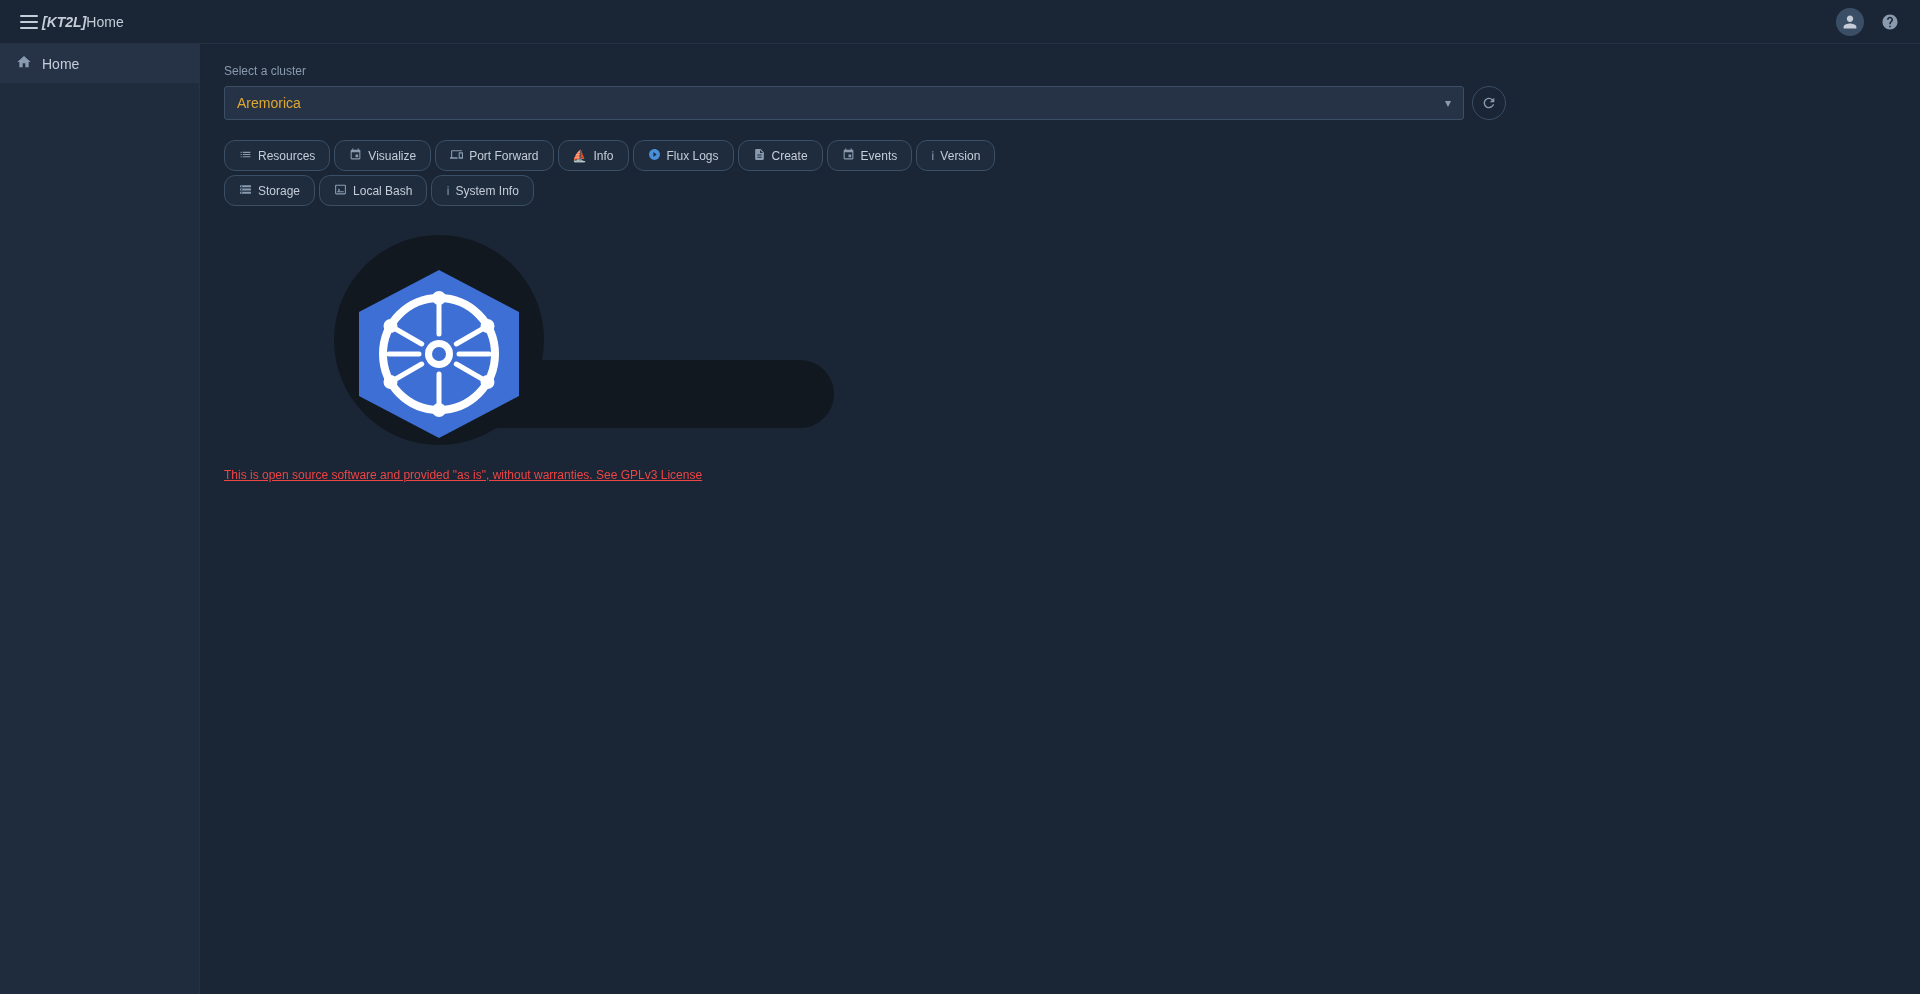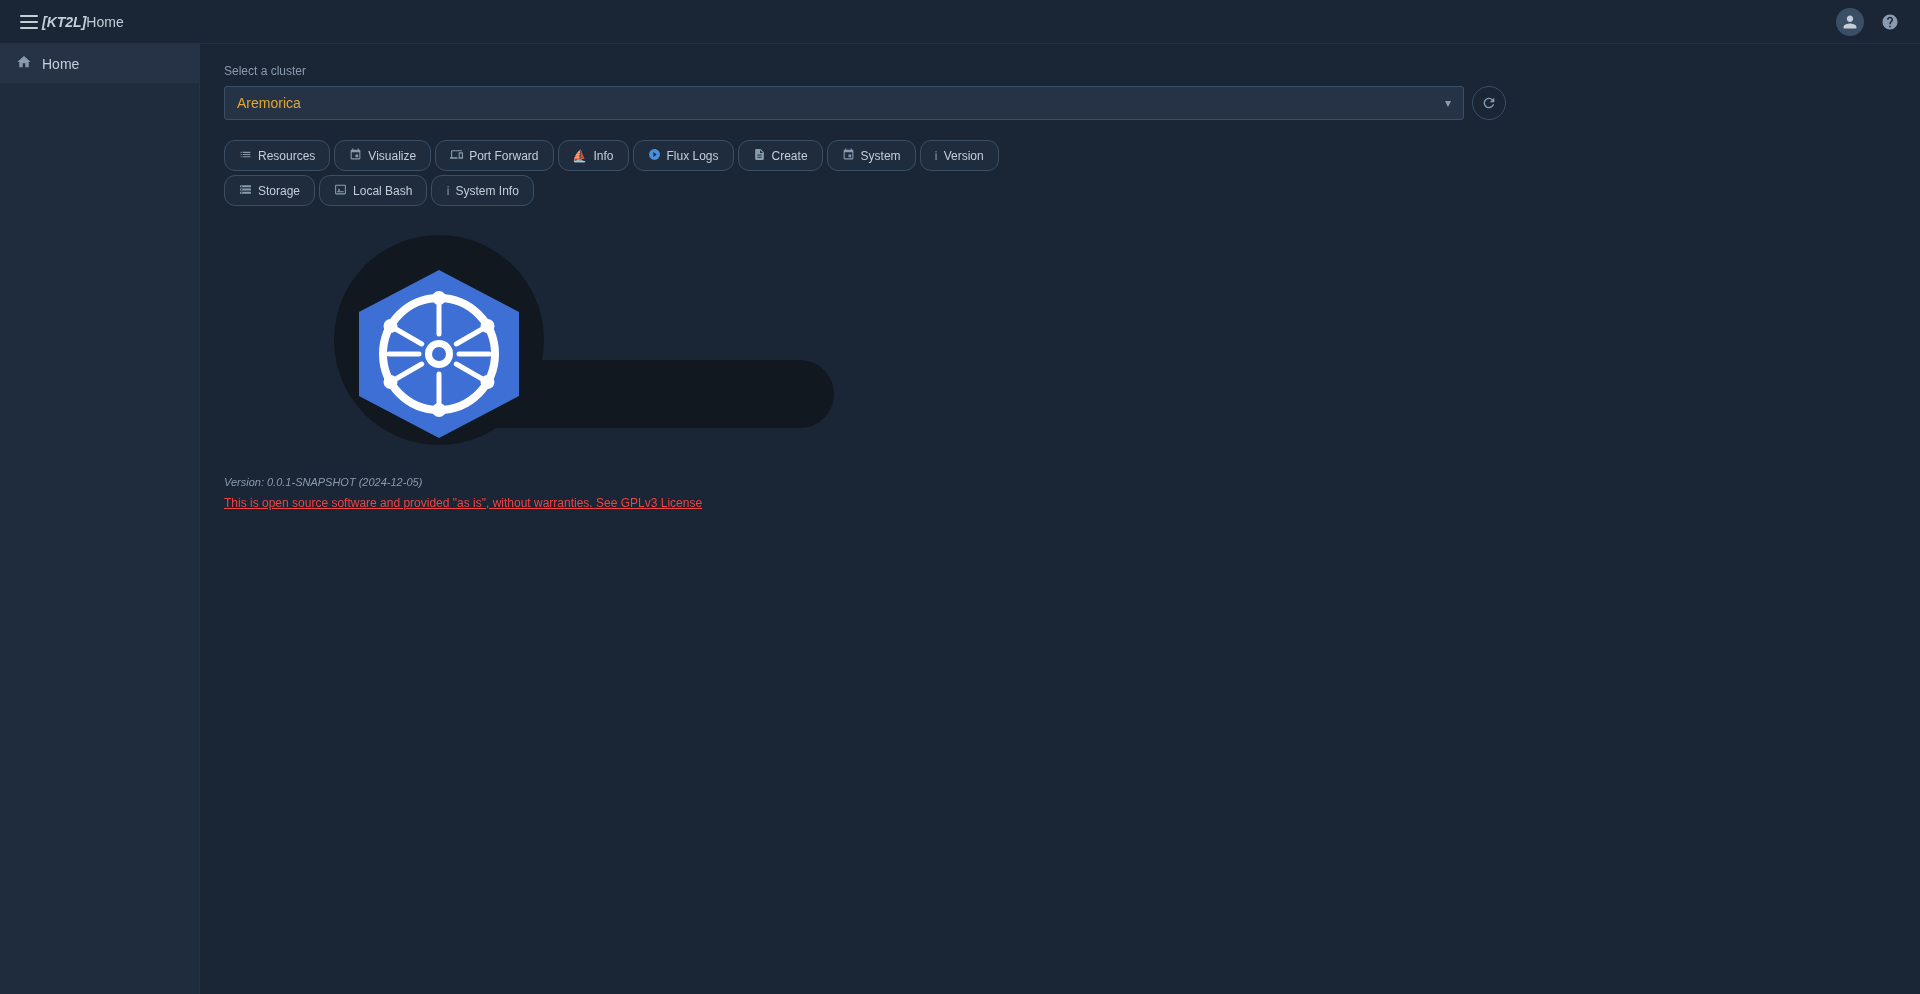--- a/index.html
+++ b/index.html
@@ -333,21 +333,21 @@
         </span>
         <span>Create</span>
       </button>
 
       <button class="tab-btn">
         <span class="tab-icon">
           <svg width="13" height="13" viewBox="0 0 24 24" fill="currentColor">
               <path d="M17 12h-5v5h5v-5zM16 1v2H8V1H6v2H5c-1.11 0-1.99.9-1.99 2L3 19c0 1.1.89 2 2 2h14c1.1 0 2-.9 2-2V5c0-1.1-.9-2-2-2h-1V1h-2zm3 18H5V8h14v11z"></path>
             </svg>
         </span>
-        <span>System</span>
+        <span>Events</span>
       </button>
 
       <button class="tab-btn">
         <span class="tab-icon">ℹ</span>
         <span>Version</span>
       </button>
 
     </div>
 
     <div class="tabs-row" style="margin-bottom:24px;">
@@ -417,19 +417,18 @@
               <circle cx="48.5" cy="-28" r="7" fill="white"></circle>
               <circle cx="-48.5" cy="-28" r="7" fill="white"></circle>
               <circle cx="48.5" cy="28" r="7" fill="white"></circle>
               <circle cx="-48.5" cy="28" r="7" fill="white"></circle>
             </g>
           </g>
         </svg>
       </div>
     </div>
 
-    <div class="version-text">Version: 0.0.1-SNAPSHOT (2024-12-05)</div>
 
 
     <div class="license-text">This is open source software and provided "as is", without warranties. See GPLv3 License</div>
 
   </div>
 </div>
 
 </body></html>

